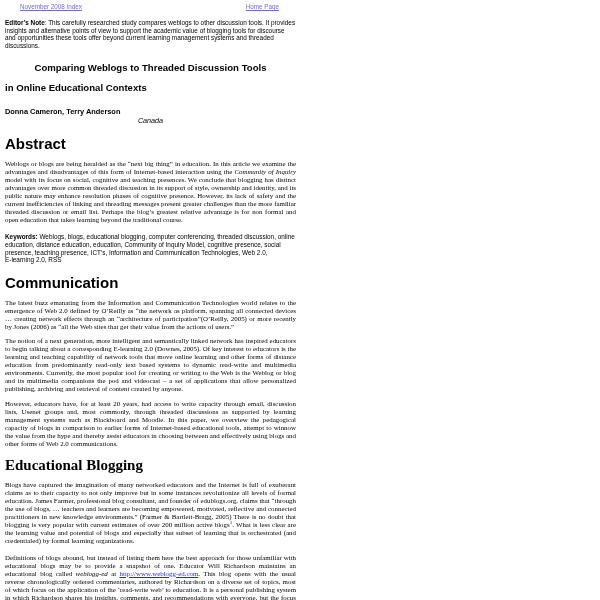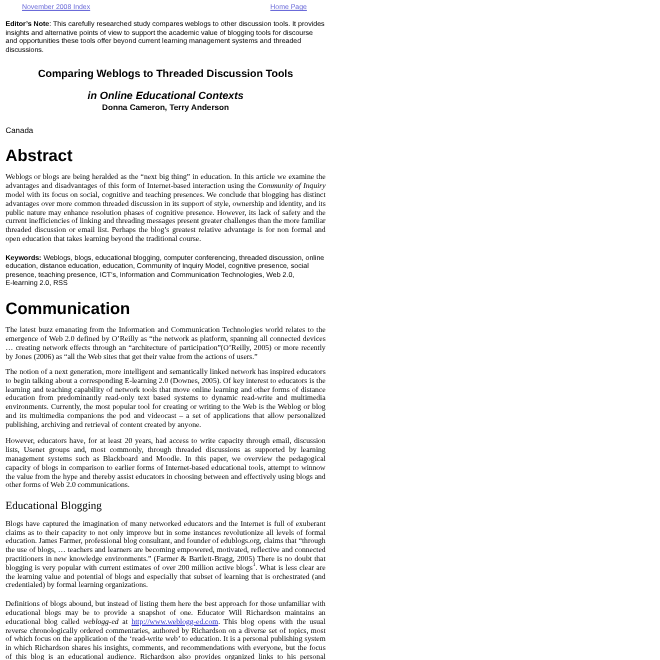--- a/index.html
+++ b/index.html
@@ -42,50 +42,49 @@
   
   .title-line1 {
     margin-top: 13px;
     text-align: center;
     font-family: "Liberation Sans", sans-serif;
     font-weight: bold;
     font-size: 9.6px;
   }
   .title-line2 {
     margin-top: 9px;
-    text-align: center;
+    text-align: left;
     font-family: "Liberation Sans", sans-serif;
     font-weight: bold;
     font-size: 9.6px;
-    font-style: italic;
   }
   .authors {
-    text-align: center;
+    margin-top: 14px;
     font-family: "Liberation Sans", sans-serif;
     font-weight: bold;
     font-size: 7.4px;
   }
   .country {
-    margin-top: 12px;
-    text-align: left;
+    text-align: center;
     font-family: "Liberation Sans", sans-serif;
     font-size: 7.2px;
+    font-style: italic;
   }
   
   .h-sans {
     margin: 10px 0 0 0;
     font-family: "Liberation Sans", sans-serif;
     font-weight: bold;
     font-size: 15px;
   }
   .h-serif {
     margin: 10px 0 0 0;
     font-family: "Liberation Serif", serif;
-    font-weight: normal;
-    font-size: 10px;
+    font-weight: bold;
+    font-size: 15px;
   }
   
   .body-p {
     margin: 7px 0 0 0;
     font-size: 6.9px;
     line-height: 8px;
     text-align: justify;
   }
   .body-p .ital { font-style: italic; }
   .body-p sup {

